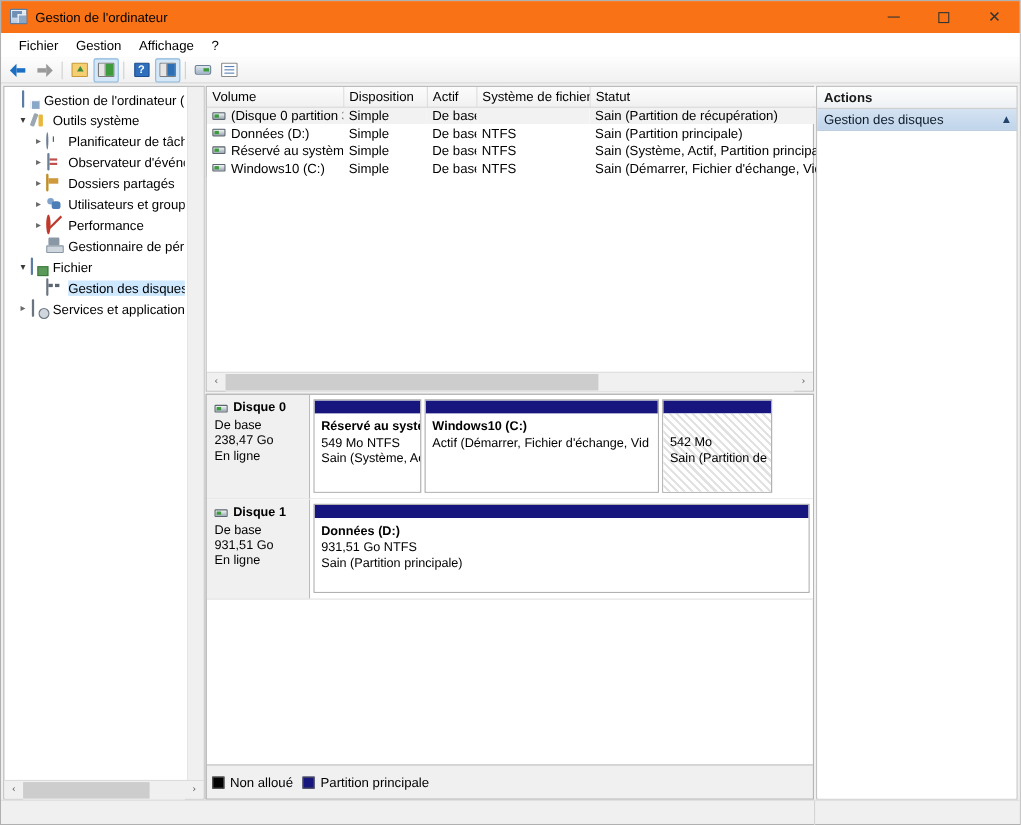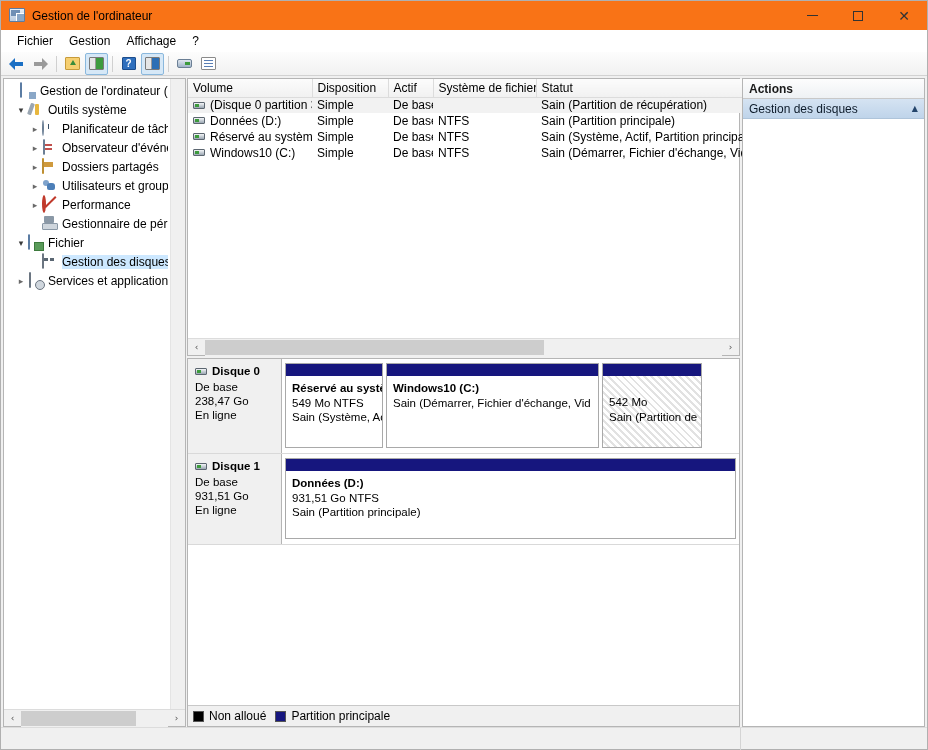--- a/index.html
+++ b/index.html
@@ -279,21 +279,21 @@
   .part.hatched .pbody {
     background-color: #ffffff;
     background-image: repeating-linear-gradient(
       45deg, #ffffff 0 3px, #e2e2e2 3px 5px);
   }
   .part.hatched .pbody .pname,
   .part.hatched .pbody div { background: transparent; }
 
   
   .legend {
-    height: 21px; flex: none;
+    height: 31px; flex: none;
     background: #f0f0f0; border-top: 1px solid #c8c8c8;
     display: flex; align-items: center; padding-left: 5px; gap: 5px;
     font-size: 12px; color: #000;
   }
   .legend .lg { display: flex; align-items: center; gap: 5px; margin-right: 4px; }
   .legend .sw { width: 11px; height: 11px; border: 1px solid #555; }
 
   
   .actionspane {
     width: 183px; flex: none;
@@ -581,21 +581,21 @@
                   <div class="pname">Réservé au systè</div>
                   <div>549 Mo NTFS</div>
                   <div>Sain (Système, Ac</div>
                 </div>
               </div>
 
               <div class="part" style="flex:0 0 213px;">
                 <div class="pbar" style="background:#16167e;"></div>
                 <div class="pbody">
                   <div class="pname">Windows10  (C:)</div>
-                  <div>Sain (Démarrer, Fichier d'échange, Vid</div>
+                  <div>Actif (Démarrer, Fichier d'échange, Vid</div>
                 </div>
               </div>
 
               <div class="part hatched" style="flex:0 0 100px;">
                 <div class="pbar" style="background:#16167e;"></div>
                 <div class="pbody">
                   <div class="pname" style="height:14px;"></div>
                   <div>542 Mo</div>
                   <div>Sain (Partition de r</div>
                 </div>

